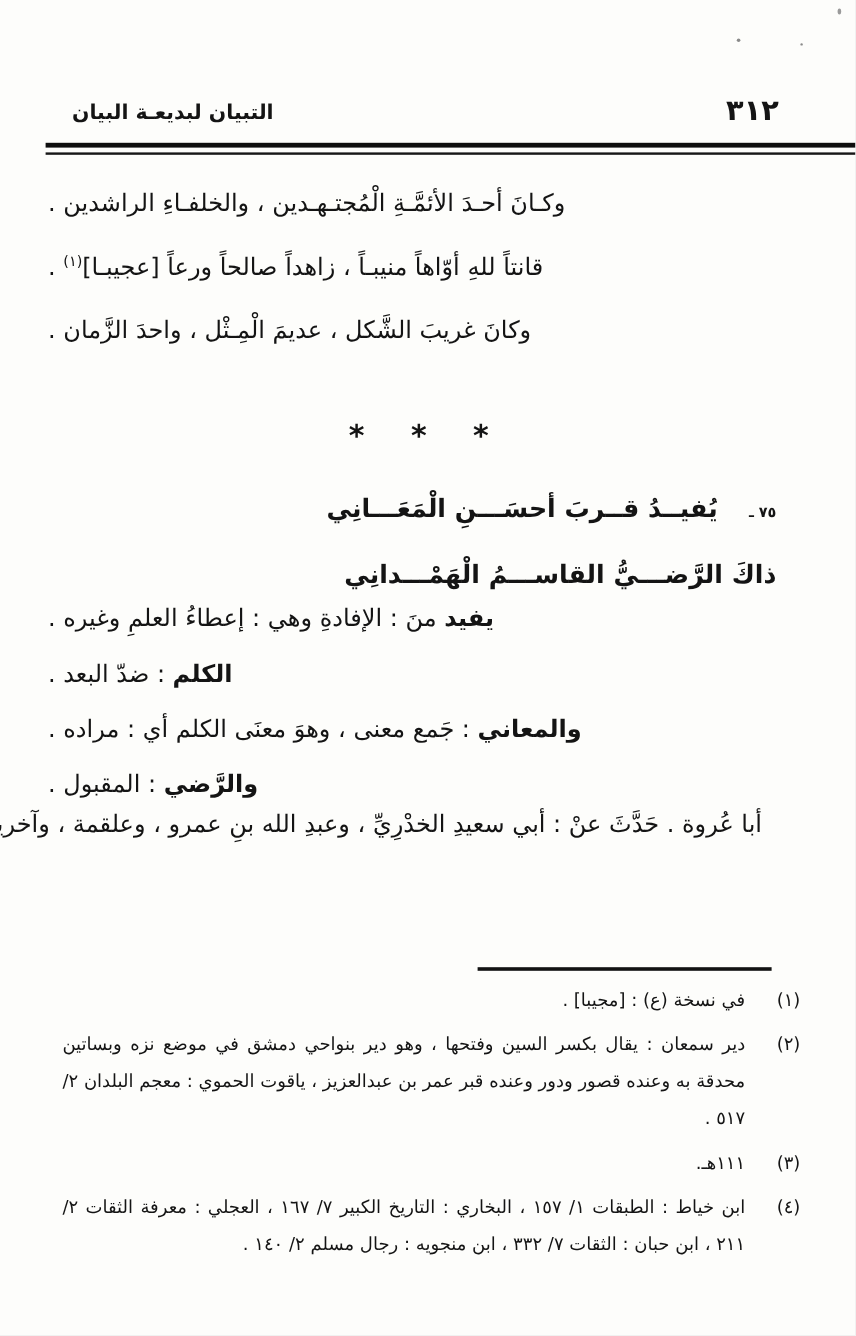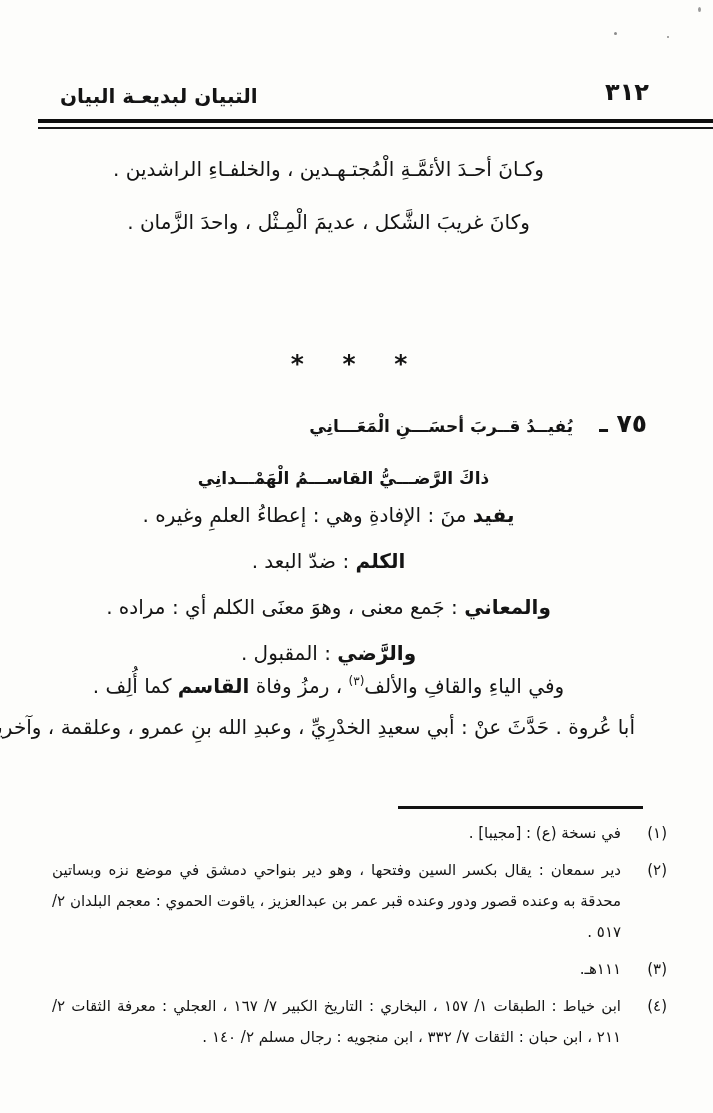--- a/index.html
+++ b/index.html
@@ -2,45 +2,45 @@
 <html lang="ar" dir="rtl"><head>
 <meta charset="utf-8">
 <style>
   html,body{margin:0;padding:0;background:#e8e8e8;}
   .page{
     position:relative;width:713px;height:1113px;margin:0 auto;
     background:#fdfdfb;color:#141414;overflow:hidden;
     font-family:"DejaVu Sans",sans-serif;direction:rtl;
   }
   
-  .hdr-title{position:absolute;top:84px;left:60px;font-size:20px;font-weight:bold;white-space:nowrap;}
+  .hdr-title{position:absolute;top:84px;left:60px;font-size:17px;font-weight:bold;white-space:nowrap;}
   .hdr-page{position:absolute;top:78px;right:64px;font-size:24px;font-weight:bold;letter-spacing:3px;white-space:nowrap;text-align:center;}
   .hdr-rule{position:absolute;top:119px;left:38px;right:0;}
   .hdr-rule .ra{height:4px;background:#0e0e0e;}
   .hdr-rule .rb{height:2px;background:#171717;margin-top:4px;}
   
   .grp{position:absolute;right:78px;left:40px;}
   .grp-a{top:143px;}
   .grp-a .line{line-height:53px;}
   .grp-b{top:492px;}
   .grp-b .line{line-height:46px;}
   .grp-c{top:666px;}
   .grp-c .line{line-height:41px;}
-  .line{font-size:20px;white-space:nowrap;text-indent:18px;text-align:center;}
+  .line{font-size:20px;white-space:nowrap;text-indent:18px;text-align:left;}
   .line.noindent{text-indent:0;}
   .b{font-weight:bold;}
   sup{font-size:12px;line-height:0;}
   
   .stars{position:absolute;top:349px;left:0;right:0;text-align:center;
          font-size:25px;font-weight:bold;letter-spacing:15px;direction:ltr;}
   
   .verse{position:absolute;top:398px;right:66px;left:40px;font-weight:bold;}
   .verse-row{display:flex;gap:26px;align-items:baseline;line-height:52px;white-space:nowrap;}
-  .verse-num{font-size:25px;}
-  .hemi{font-size:17px;text-align:center;}
+  .verse-num{font-size:12px;}
+  .hemi{font-size:21px;}
   .hemi2{line-height:52px;white-space:nowrap;}
   
   .fn-rule{position:absolute;top:806px;right:70px;width:245px;height:3px;background:#121212;}
   .footnotes{position:absolute;top:818px;right:46px;left:52px;font-size:15px;}
   .fn{display:flex;gap:10px;margin-bottom:6px;}
   .fn-num{flex:0 0 36px;line-height:31px;white-space:nowrap;}
   .fn-text{flex:1;line-height:31px;text-align:justify;}
   
   .speck{position:absolute;background:#8a8a8a;border-radius:50%;}
   .sp1{top:32px;right:96px;width:3px;height:3px;}
@@ -58,20 +58,21 @@
     <div class="ra"></div>
       <div class="rb"></div>
   </div>
 
   <div class="speck sp1"></div>
   <div class="speck sp2"></div>
   <div class="speck sp3"></div>
 
   <div class="grp grp-a">
       <div class="line"><span>وكـانَ أحـدَ الأئمَّـةِ الْمُجتـهـدين ، والخلفـاءِ الراشدين .</span></div>
+      <div class="line"><span>قانتاً للهِ أوّاهاً منيبـاً ، زاهداً صالحاً ورعاً [عجيبـا]</span><sup>(١)</sup><span> .</span></div>
       <div class="line"><span>وكانَ غريبَ الشَّكل ، عديمَ الْمِـثْل ، واحدَ الزَّمان .</span></div>
     </div>
 
   <div class="stars">* * *</div>
 
   <div class="verse">
     <div class="verse-row">
       <span class="verse-num">٧٥ ـ</span>
       <span class="hemi">يُفيــدُ قــربَ أحسَـــنِ الْمَعَـــانِي</span>
     </div>
@@ -79,21 +80,20 @@
   </div>
 
   <div class="grp grp-b">
       <div class="line"><span class="b">يفيد</span><span> منَ : الإفادةِ وهي : إعطاءُ العلمِ وغيره .</span></div>
       <div class="line"><span class="b">الكلم</span><span> : ضدّ البعد .</span></div>
       <div class="line"><span class="b">والمعاني</span><span> : جَمع معنى ، وهوَ معنَى الكلم أي : مراده .</span></div>
       <div class="line"><span class="b">والرَّضي</span><span> : المقبول .</span></div>
     </div>
 
   <div class="grp grp-c">
-      <div class="line"><span>وفي الياءِ والقافِ والألف</span><sup>(٣)</sup><span> ، رمزُ وفاة </span><span class="b">القاسم</span><span> كما أُلِف .</span></div>
       <div class="line noindent"><span>أبا عُروة . حَدَّثَ عنْ : أبي سعيدِ الخدْرِيِّ ، وعبدِ الله بنِ عمرو ، وعلقمة ، وآخرين .</span></div>
     </div>
 
   <div class="fn-rule"></div>
   <div class="footnotes">
       <div class="fn">
         <span class="fn-num">(١)</span>
         <div class="fn-text">في نسخة (ع) : [مجيبا] .</div>
       </div>
       <div class="fn">

